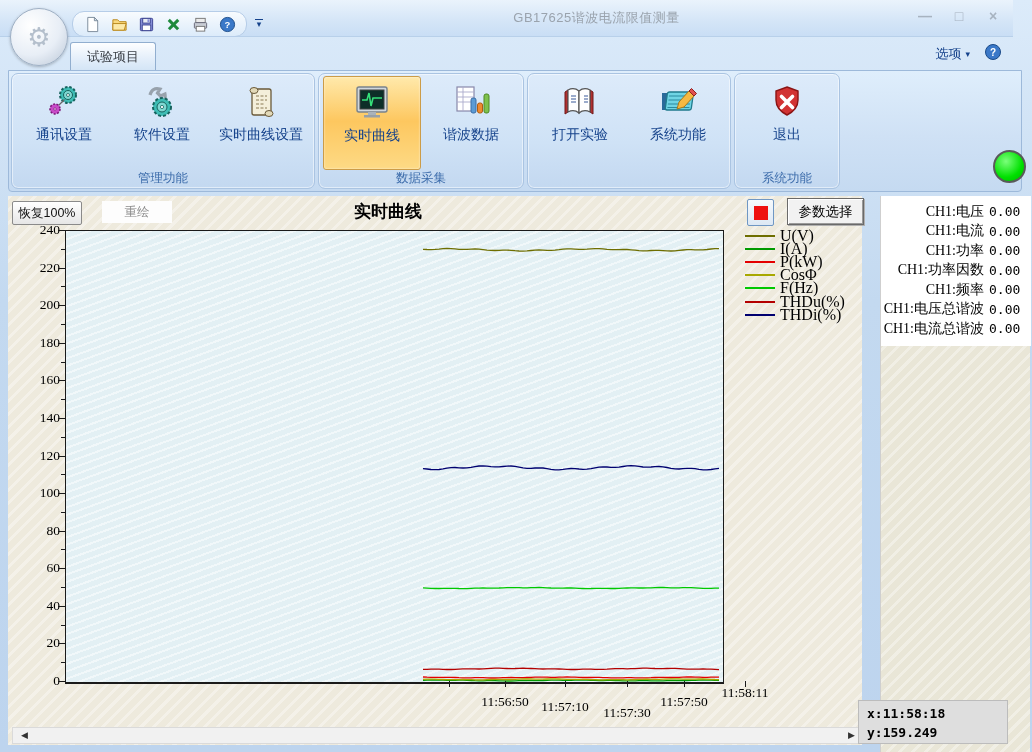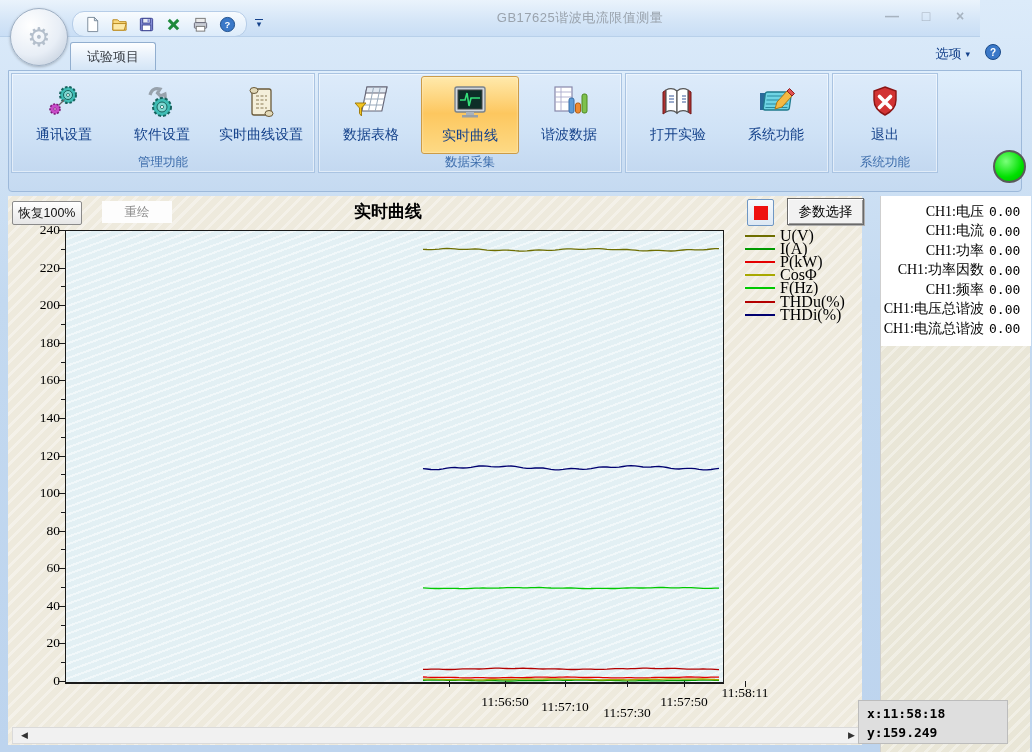--- a/index.html
+++ b/index.html
@@ -4,21 +4,21 @@
 <style>
   html,body{margin:0;padding:0}
   body{
     width:1032px;height:752px;position:relative;overflow:hidden;
     font-family:"Liberation Sans",sans-serif;
     background:linear-gradient(#dcebfa,#c3d9f0 40%,#bdd4ee);
     -webkit-font-smoothing:antialiased;
   }
   
   .titlebar{position:absolute;left:0;top:0;width:980px;height:36px;
-    background:linear-gradient(#eaf3fc,#d4e5f7 60%,#c9def5);border-bottom:1px solid #b8d0ea;}
+    background:linear-gradient(#eaf3fc,#d4e5f7 60%,#c9def5);border-bottom:1px solid #b8d0ea;padding-left:33px;}
   .app-button{position:absolute;left:10px;top:8px;width:56px;height:56px;border-radius:50%;
     background:radial-gradient(circle at 35% 30%,#ffffff,#e8eef6 55%,#b9c6d6);
     border:1px solid #9fb0c4;box-shadow:0 1px 3px rgba(0,0,0,.25);z-index:6;
     display:flex;align-items:center;justify-content:center;color:#b4bfcc;font-size:26px;}
   .qat{position:absolute;left:72px;top:11px;height:24px;padding:0 10px;border-radius:12px;
     background:linear-gradient(#f8fbfe,#dcebfa);border:1px solid #b6cde8;
     display:flex;align-items:center;gap:9px;}
   .qat .qicon{width:18px;height:18px;display:flex;align-items:center;justify-content:center;}
   .qat-more{position:absolute;left:250px;top:13px;width:18px;height:20px;display:flex;flex-direction:column;
     align-items:center;justify-content:center;color:#15428b;font-size:9px;line-height:7px;cursor:default;}
@@ -33,21 +33,21 @@
   .tab{position:absolute;left:70px;bottom:0;height:27px;padding:0 16px;border-radius:3px 3px 0 0;
     background:linear-gradient(#fdfeff,#e3eefa 60%,#d4e5f6);border:1px solid #91aecf;border-bottom:none;
     display:flex;align-items:center;font-size:13px;color:#3a3f46;}
   .options{position:absolute;right:62px;top:9px;color:#15428b;font-size:13px;display:flex;gap:4px;align-items:center;}
   .options .arrow{font-size:9px;}
   .help-top{position:absolute;right:30px;top:7px;width:18px;height:18px;}
   
   .ribbon{position:absolute;left:8px;top:70px;width:1014px;height:122px;border:1px solid #9db9da;border-radius:0 0 4px 4px;
     background:linear-gradient(#dfeefc,#cfe1f5 55%,#c5daf1);box-sizing:border-box;}
   .rgroups{position:absolute;left:2px;top:2px;height:114px;display:flex;gap:3px;}
-  .ribbon-group{height:100px;border:1px solid #aac4e2;border-radius:0;box-sizing:border-box;
+  .ribbon-group{height:116px;border:1px solid #aac4e2;border-radius:7px;box-sizing:border-box;
     background:linear-gradient(#ddebfa,#cfe2f6 60%,#c3d8f0);display:flex;flex-direction:column;
     box-shadow:inset 0 0 0 1px rgba(255,255,255,.5);}
   .rbtn-row{flex:1;display:flex;align-items:stretch;padding:2px 4px 0 4px;gap:2px;}
   .rbtn{display:flex;flex-direction:column;align-items:center;justify-content:flex-start;
     min-width:82px;padding:5px 7px 2px 7px;border-radius:3px;cursor:default;}
   .rbtn .ricon{height:42px;display:flex;align-items:center;justify-content:center;}
   .rbtn .rlabel{margin-top:3px;font-size:14px;color:#15428b;white-space:nowrap;}
   .rbtn.selected{background:linear-gradient(#ffe9ab,#fdc75f 48%,#fdda85);border:1px solid #cc9c48;
     box-shadow:inset 0 0 2px rgba(255,255,255,.8);}
   .rcaption{height:18px;text-align:center;font-size:12.5px;color:#3c6cab;line-height:17px;}
@@ -218,33 +218,20 @@
                 <path d="M15 14h11M15 18h11M15 22h8M15 26h11" stroke="#8a7a55" stroke-width="1" stroke-dasharray="3 1.5"></path>
               </svg>
             </span>
             <span class="rlabel">实时曲线设置</span>
           </div>
         </div>
         <div class="rcaption">管理功能</div>
       </div>
       <div class="ribbon-group">
         <div class="rbtn-row">
-          <div class="rbtn">
-            <span class="ricon">
-              <svg viewBox="0 0 40 40" width="40" height="40">
-                <g transform="skewX(-12) translate(9,0)">
-                  <rect x="8" y="5" width="20" height="24" fill="#fff" stroke="#667" stroke-width="1.2"></rect>
-                  <rect x="8" y="5" width="20" height="6" fill="#dfe8f2" stroke="#667"></rect>
-                  <path d="M8 17h20M8 23h20M14.7 5v24M21.4 5v24" stroke="#9ab" stroke-width="1"></path>
-                </g>
-                <path d="M4 21 l11 0 -4.5 5 0 8 -2 -2.5 0 -5.5 z" fill="#f4c520" stroke="#a07d10"></path>
-              </svg>
-            </span>
-            <span class="rlabel">数据表格</span>
-          </div>
           <div class="rbtn selected">
             <span class="ricon">
               <svg viewBox="0 0 40 40" width="40" height="40">
                 <rect x="5" y="4" width="30" height="25" rx="2" fill="#cfd6dd" stroke="#7a838c" stroke-width="1.4"></rect>
                 <rect x="8" y="7" width="24" height="19" fill="#0d2e28" stroke="#444"></rect>
                 <path d="M10 17 h5 l2 -7 2 13 2 -8 h9" fill="none" stroke="#35e07a" stroke-width="1.6"></path>
                 <rect x="16" y="29" width="8" height="3" fill="#aab2ba"></rect>
                 <rect x="12" y="32" width="16" height="2.5" fill="#97a0a8"></rect>
               </svg>
             </span>

